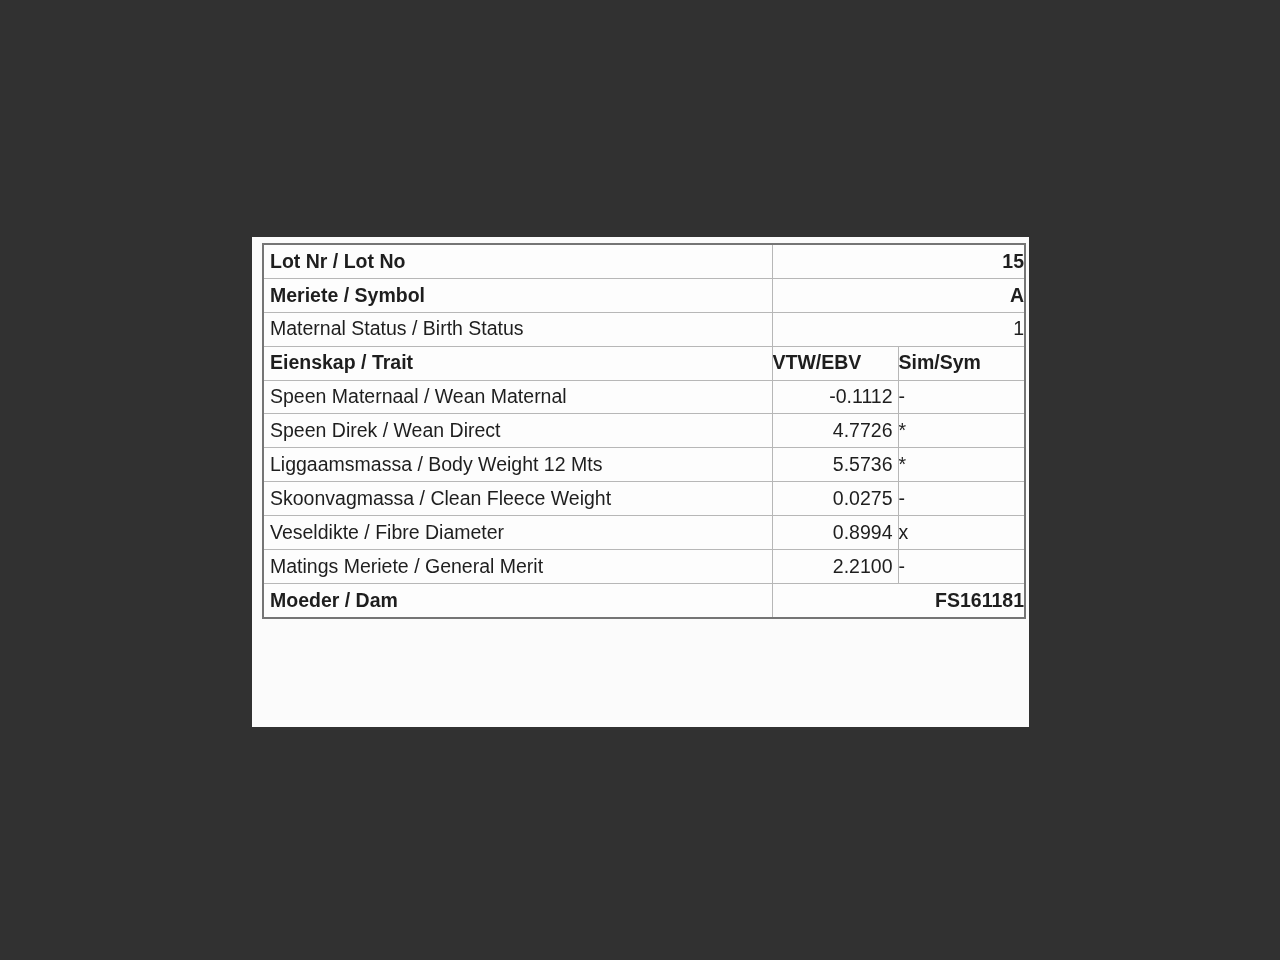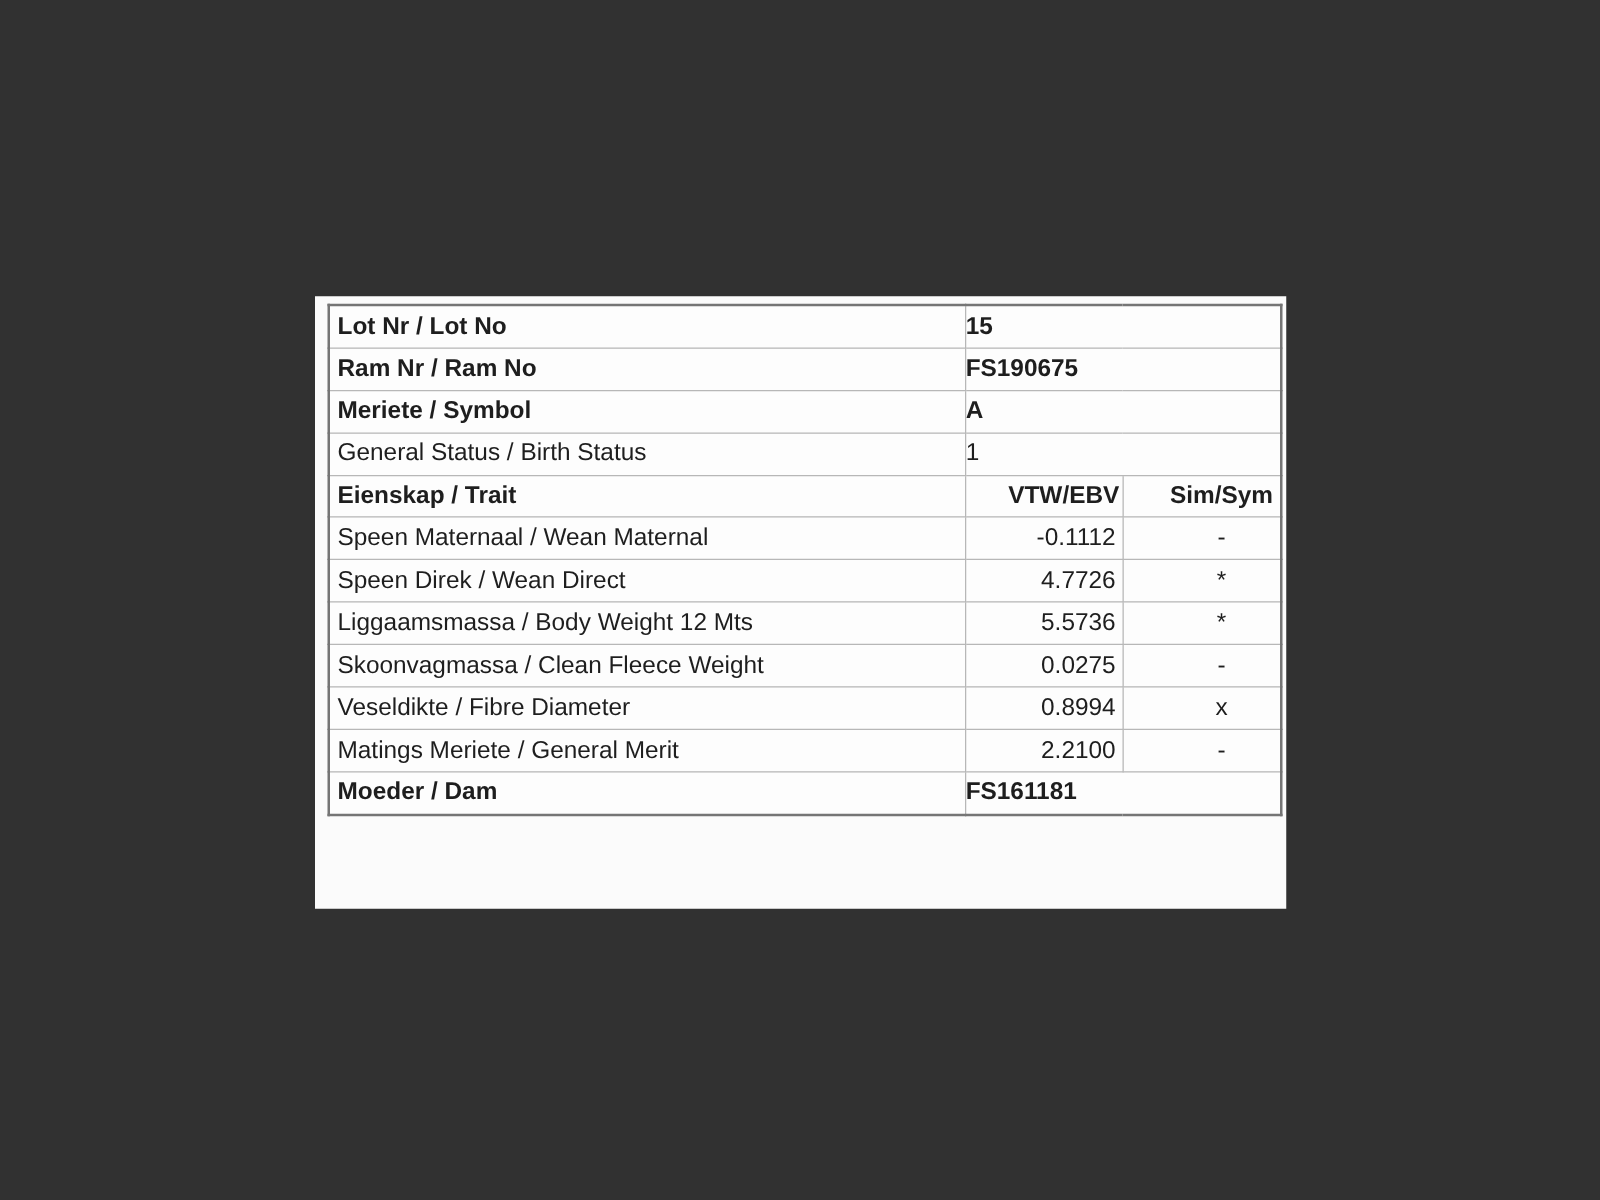--- a/index.html
+++ b/index.html
@@ -44,50 +44,46 @@
     font-size: 19.5px;
     line-height: 1;
     color: #1e1e1e;
     padding: 0;
     overflow: hidden;
     white-space: nowrap;
     background: #fdfdfd;
   }
   td.lbl { text-align: left; padding-left: 6px; }
   td.num { text-align: right; padding-right: 5px; }
-  td.ctr { text-align: center; padding-left: 32px; }
-  td.merged { text-align: left; }
+  td.ctr { text-align: left; }
+  td.merged { text-align: right; }
   .b { font-weight: bold; }
 </style>
 </head>
 <body>
 
 <div class="stage">
   <div class="card">
     <table class="ram-table">
       <colgroup>
         <col class="c1">
           <col class="c2">
           <col class="c3">
       </colgroup>
       <tbody>
         <tr>
           <td class="lbl b">Lot Nr / Lot No</td>
           <td class="merged b" colspan="2">15</td>
         </tr>
         <tr>
-          <td class="lbl b">Ram Nr / Ram No</td>
-          <td class="merged b" colspan="2">FS190675</td>
-        </tr>
-        <tr>
           <td class="lbl b">Meriete / Symbol</td>
           <td class="merged b" colspan="2">A</td>
         </tr>
         <tr>
-          <td class="lbl">General Status / Birth Status</td>
+          <td class="lbl">Maternal Status / Birth Status</td>
           <td class="merged" colspan="2">1</td>
         </tr>
 
         <tr>
           <td class="lbl b">Eienskap / Trait</td>
           <td class="ctr b">VTW/EBV</td>
           <td class="ctr b">Sim/Sym</td>
         </tr>
 
         <tr>

